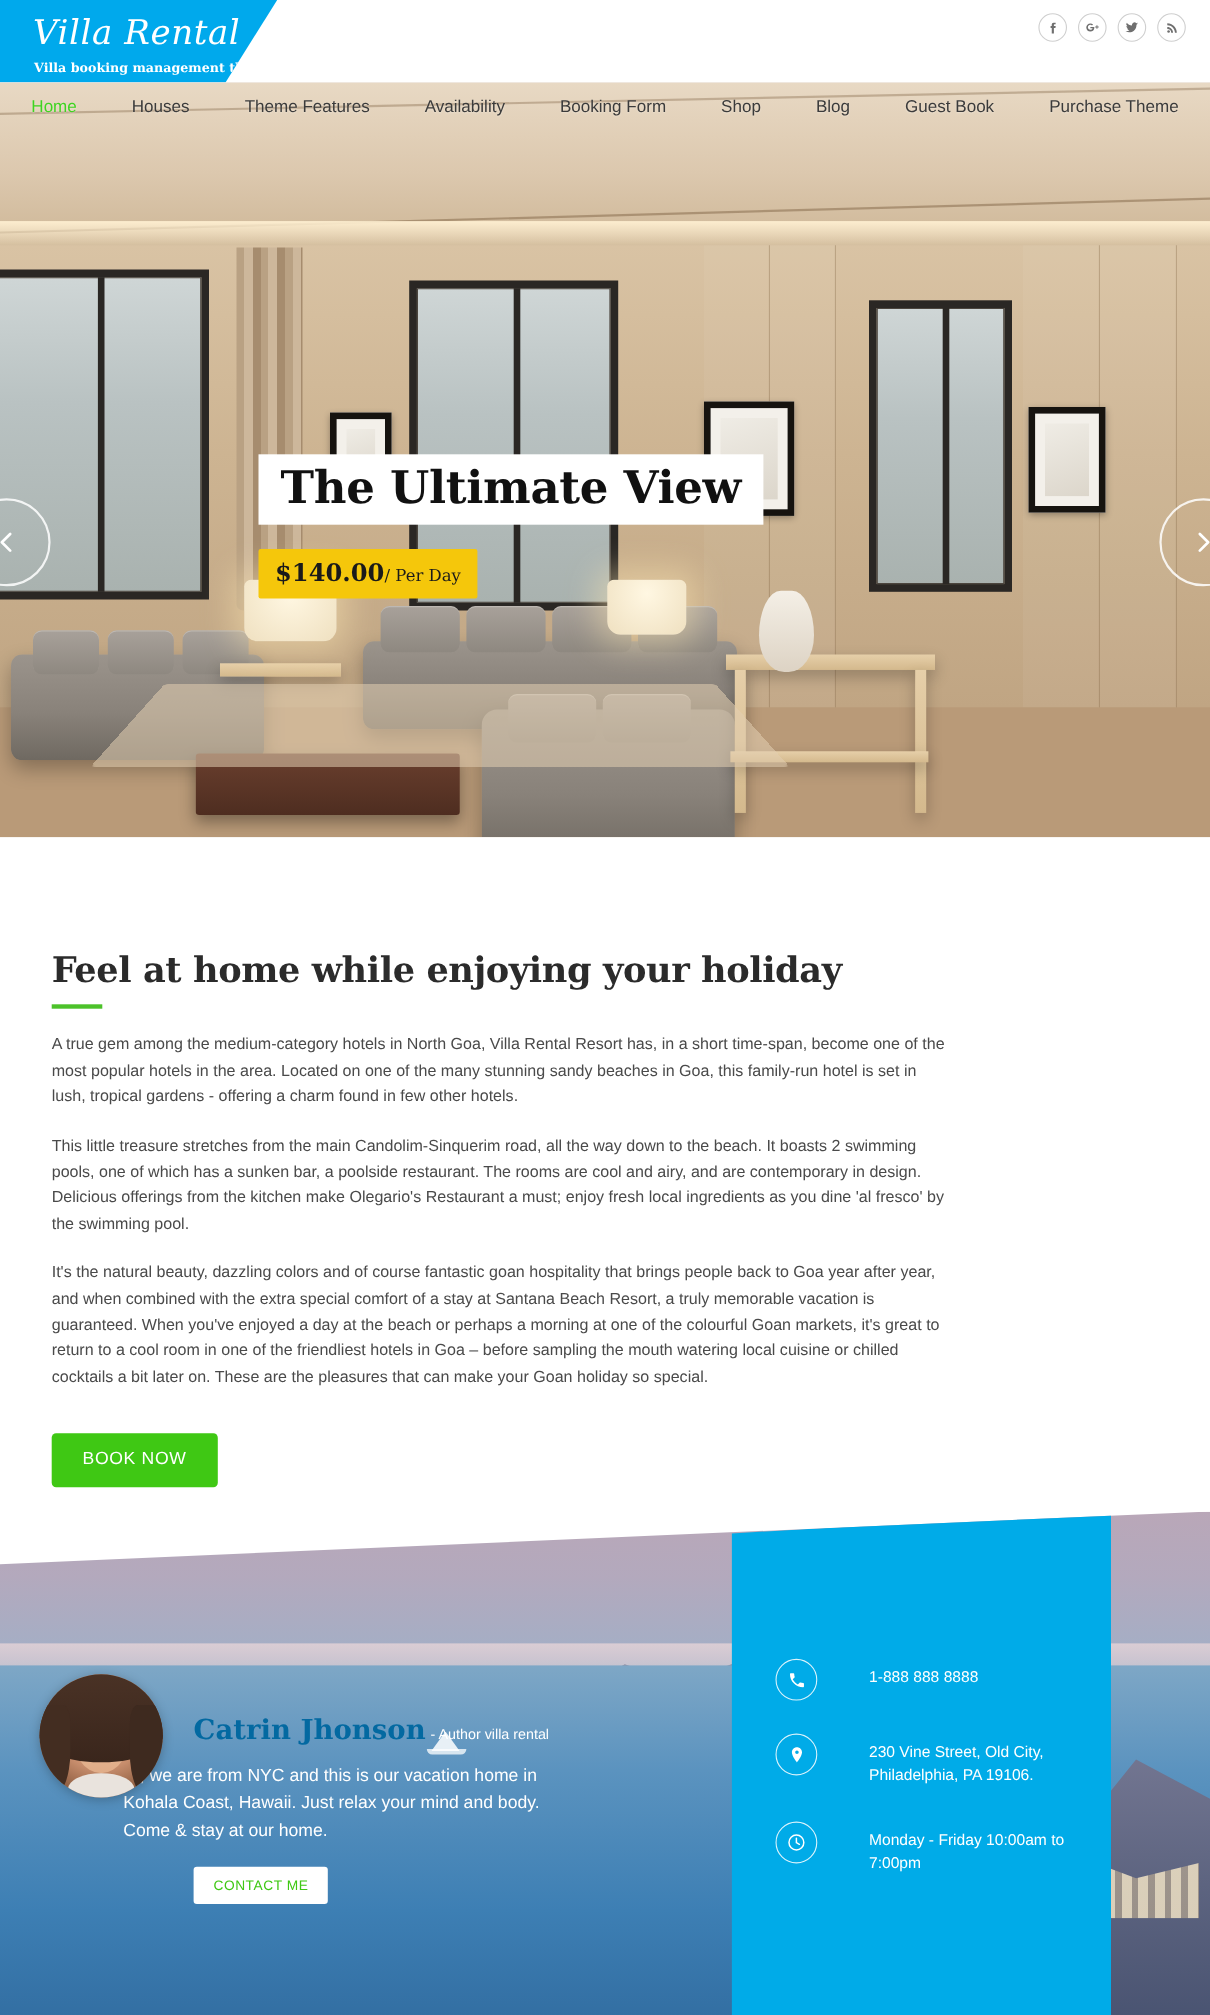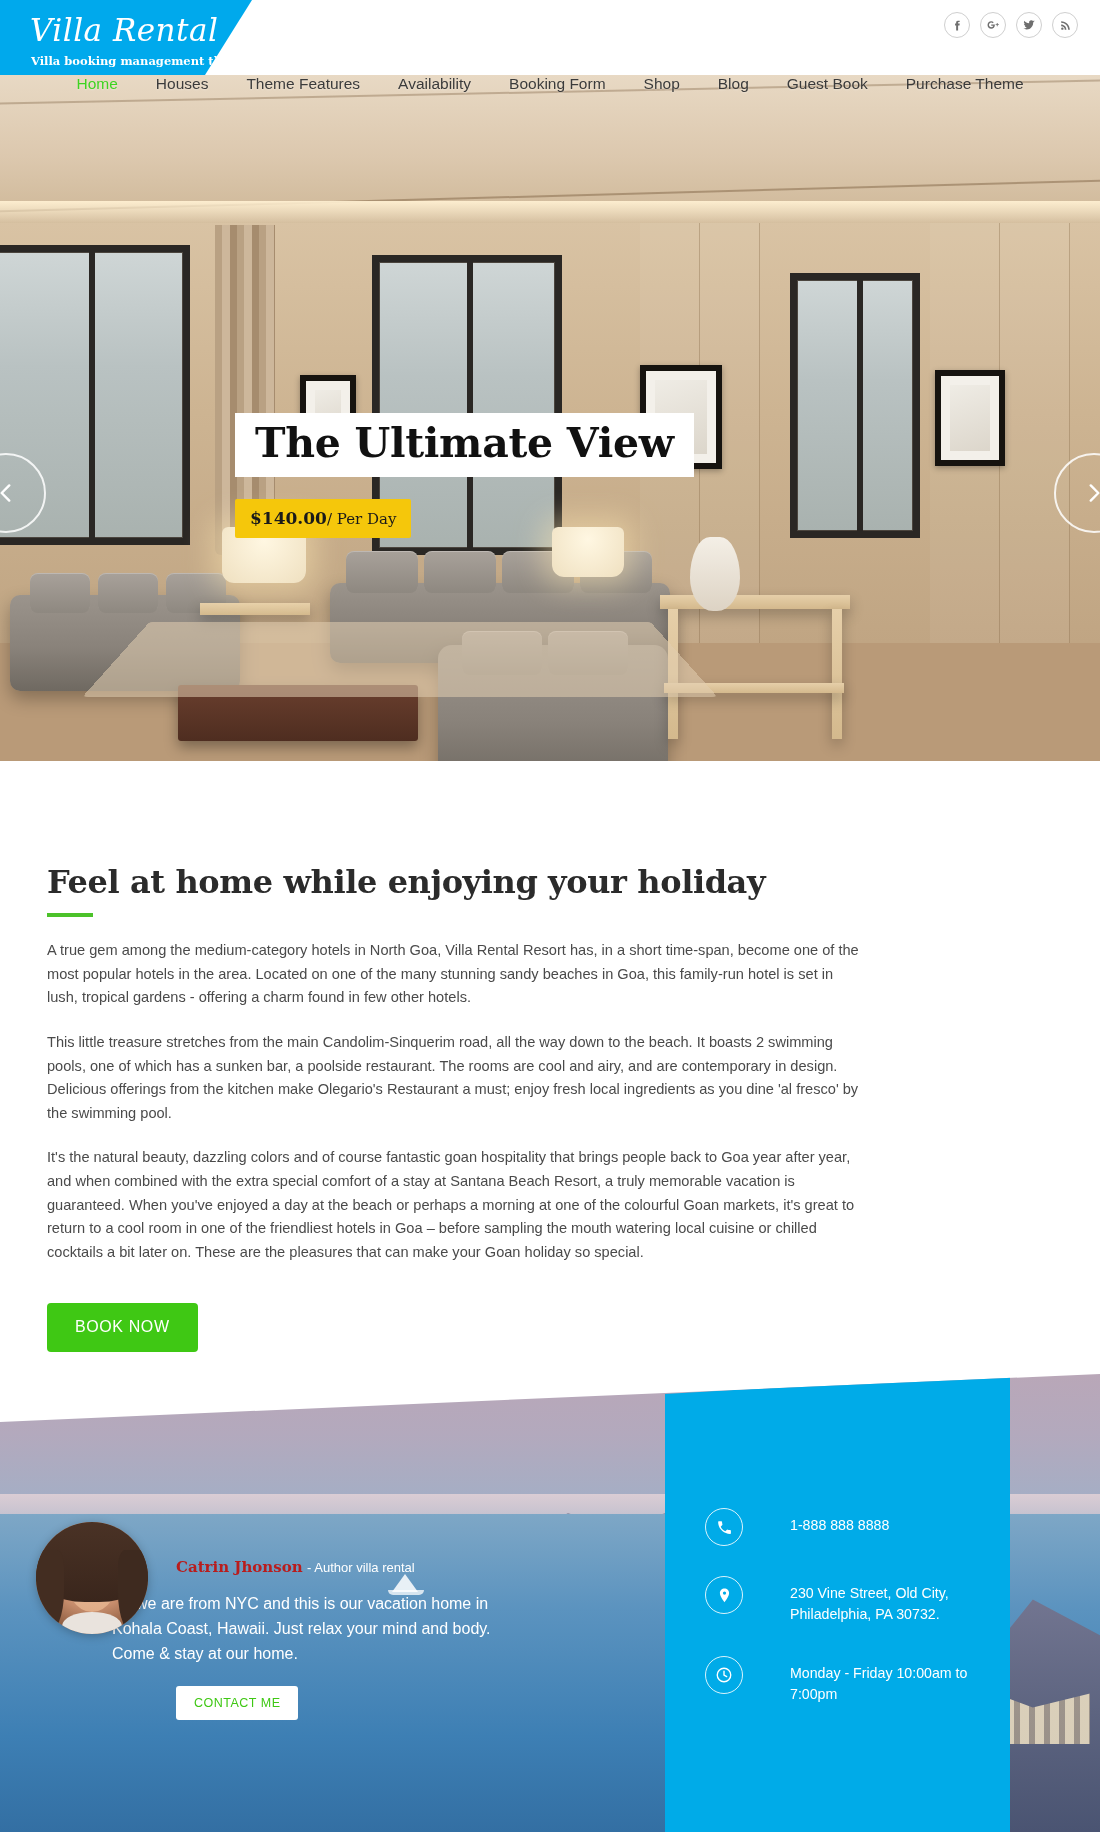--- a/index.html
+++ b/index.html
@@ -136,22 +136,22 @@
     border-radius: 40% 40% 46% 46% / 55% 55% 45% 45%;
   }
   .rug {
     position:absolute; left:120px; top:520px; width:560px; height:120px;
     background: rgba(226,206,176,.55); border-radius:4px;
     transform: perspective(400px) rotateX(52deg);
   }
 
   .nav {
     position: absolute; top: 0; left: 0; width: 1100px; height: 45px;
-    display: flex; justify-content: center;
-    gap: 0px; z-index: 12;
+    display: flex; align-items: center; justify-content: center;
+    gap: 12px; z-index: 12;
   }
   .nav-item {
     font-size: 15.5px;
     color: #3b3b3b;
     padding: 0 19px;
     white-space: nowrap;
     text-shadow: 0 1px 2px rgba(255,255,255,.35);
   }
   .nav-item.active { color: #3fd321; }
 
@@ -172,21 +172,21 @@
   .caption-price {
     display: inline-block;
     margin-top: 22px;
     background: #f5c70b;
     color: #1a1a1a;
     padding: 9px 15px 10px 15px;
     font-family: "DejaVu Serif", serif;
     font-size: 16px;
     border-radius: 2px;
   }
-  .caption-price .amt { font-weight: bold; font-size: 17px; }
+  .caption-price .amt { font-weight: bold; font-size: 22px; }
   .caption-price .per { font-size: 15px; }
 
   .arrow {
     position: absolute; top: 378px; z-index: 15;
     width: 80px; height: 80px; border-radius: 50%;
     border: 2px solid rgba(255,255,255,.85);
     display: flex; align-items: center; justify-content: center;
     color: #fff;
   }
   .arrow.left { left: -34px; }
@@ -304,22 +304,22 @@
     background:#e9e3dd; border-radius: 50% 50% 0 0;
   }
   .av-eye { position:absolute; width:7px; height:4px; background:#4a3528; border-radius:50%; top:44px;}
   .av-eye.l{ left:40px;} .av-eye.r{ left:64px;}
   .av-mouth { position:absolute; left:50px; top:68px; width:16px; height:5px; background:#b9705e; border-radius: 0 0 8px 8px;}
 
   .testi-name {
     margin-left: 140px;
     font-family: "DejaVu Serif", serif;
     font-weight: bold;
-    font-size: 15px;
-    color: #b91c1c;
+    font-size: 25px;
+    color: #0369a1;
     display: inline-block;
   }
   .testi-role {
     font-family: "Liberation Sans", sans-serif;
     font-weight: normal;
     font-size: 13px;
     color: #ffffff;
   }
   .testi-text {
     margin-left: 76px;
@@ -540,21 +540,21 @@
               </svg>
           </span>
           <span class="ci-txt">1-888 888 8888</span>
         </div>
         <div class="ci-row">
           <span class="ci-ico">
             <svg width="17" height="17" viewBox="0 0 24 24" fill="currentColor">
                 <path d="M12 2C8.4 2 5.5 4.9 5.5 8.5c0 4.9 6.5 13 6.5 13s6.5-8.1 6.5-13C18.5 4.9 15.6 2 12 2zm0 8.8a2.3 2.3 0 1 1 0-4.6 2.3 2.3 0 0 1 0 4.6z"></path>
               </svg>
           </span>
-          <span class="ci-txt">230 Vine Street, Old City, Philadelphia, PA 30732.</span>
+          <span class="ci-txt">230 Vine Street, Old City, Philadelphia, PA 19106.</span>
         </div>
         <div class="ci-row">
           <span class="ci-ico">
             <svg width="18" height="18" viewBox="0 0 24 24" fill="none" stroke="currentColor" stroke-width="1.8">
                 <circle cx="12" cy="12" r="9"></circle>
                 <polyline points="12 6.8 12 12.2 15.6 14.2" stroke-linecap="round" stroke-linejoin="round"></polyline>
               </svg>
           </span>
           <span class="ci-txt">Monday - Friday 10:00am to 7:00pm</span>
         </div>

